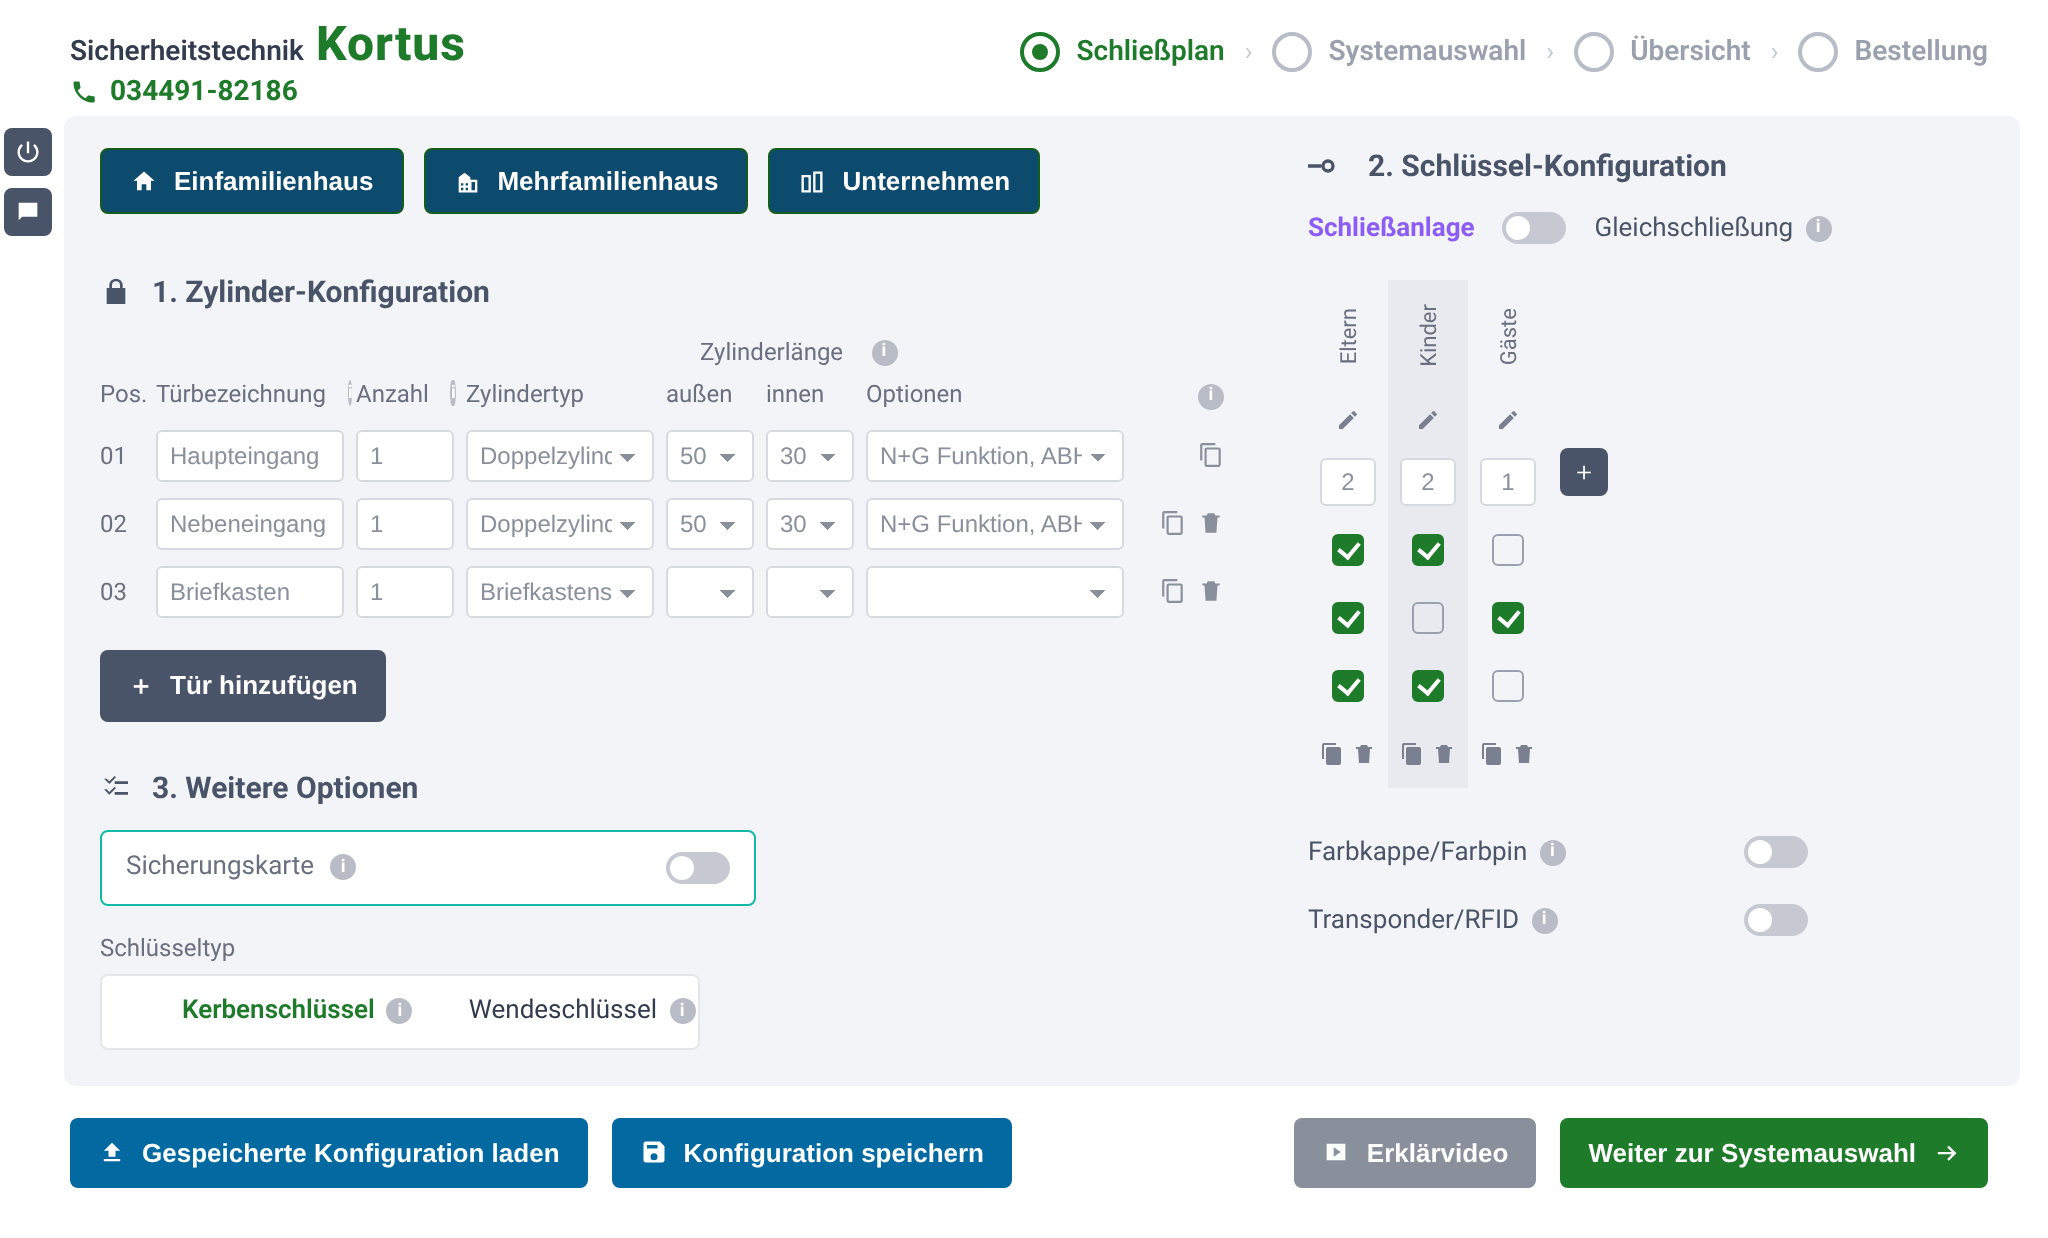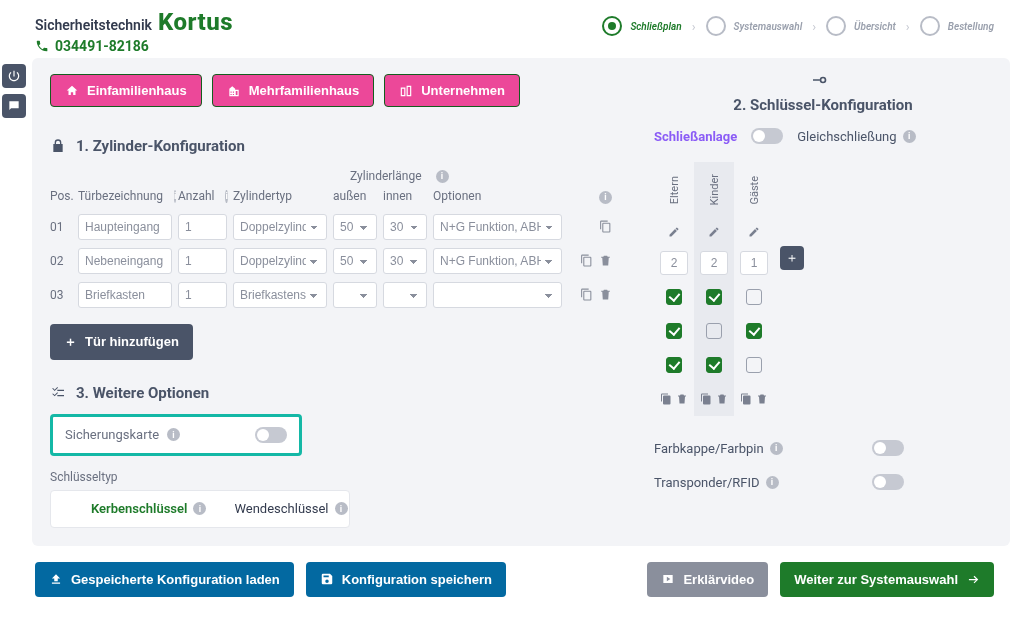--- a/index.html
+++ b/index.html
@@ -9,37 +9,37 @@
   .brand-line { display: flex; align-items: baseline; gap: 6px; }
   .brand-sub { font-size: 14px; color: #333b4e; font-weight: 600; }
   .brand-main { font-size: 24px; font-weight: 800; color: #1e7b2a; letter-spacing: 0.5px; }
   .phone-line { display: flex; align-items: center; gap: 6px; color: #1e7b2a; font-weight: 700; font-size: 14px; margin-top: 2px; }
   .phone-icon { width: 14px; height: 14px; fill: #1e7b2a; }
   .stepper { display: flex; align-items: center; gap: 10px; padding-top: 8px; }
   .step { display: flex; align-items: center; gap: 8px; }
   .step-ring { width: 20px; height: 20px; border-radius: 50%; border: 2px solid #b8bcc6; position: relative; display: flex; align-items: center; justify-content: center; }
   .step-ring.active { border-color: #1e7b2a; }
   .step-ring.active::after { content:""; width: 8px; height: 8px; border-radius: 50%; background: #1e7b2a; }
-  .step-label { color: #9aa0ad; font-weight: 600; font-size: 10px; font-style: italic; }
+  .step-label { color: #9aa0ad; font-weight: 600; font-size: 14px; }
   .step-label.active { color: #1e7b2a; }
   .step-sep { color: #c6c9d2; }
 
   .page { display: flex; align-items: flex-start; }
   .side-rail { display: flex; flex-direction: column; gap: 6px; padding: 10px 4px 0 2px; }
   .rail-btn { width: 24px; height: 24px; background: #4a5468; border-radius: 4px; display: flex; align-items: center; justify-content: center; }
   .rail-btn svg { width: 14px; height: 14px; fill: #fff; }
 
   .canvas { flex: 1; background: #f3f4f7; border-radius: 6px; margin: 4px 14px 10px 2px; padding: 16px 18px 18px; }
   .top-row { display: flex; align-items: flex-start; gap: 24px; }
   .col-left { flex: 0 0 580px; }
   .col-right { flex: 1; }
 
   .vorlagen-title { font-weight: 700; color: #4a5468; font-size: 15px; margin-bottom: 10px; }
   .tpl-buttons { display: flex; gap: 10px; }
-  .tpl-btn { background: #ec4899; border: 1px solid #145d1e; color: #fff; padding: 8px 14px; border-radius: 4px; display: flex; align-items: center; gap: 8px; font-size: 13px; font-weight: 600; cursor: pointer; justify-content: center; }
+  .tpl-btn { background: #0c4a6e; border: 1px solid #145d1e; color: #fff; padding: 8px 14px; border-radius: 4px; display: flex; align-items: center; gap: 8px; font-size: 13px; font-weight: 600; cursor: pointer; justify-content: center; }
   .tpl-btn svg { width: 14px; height: 14px; fill: #fff; }
 
   .section { margin-top: 30px; }
   .sec-head { display: flex; align-items: center; gap: 10px; font-size: 15px; font-weight: 700; color: #4a5468; }
   .sec-head svg { width: 16px; height: 16px; fill: #4a5468; }
 
   .cyl-table { margin-top: 14px; font-size: 12px; color: #6a7080; }
   .cyl-head1 { display: flex; }
   .cyl-head1 .spacer1 { width: 300px; }
   .cyl-len-label { width: 100px; text-align: center; }
@@ -57,31 +57,31 @@
   .cyl-row { display: flex; align-items: center; padding: 4px 0; gap: 0; }
   .cell { padding-right: 6px; }
   .sel, .inp { width: 100%; height: 26px; border: 1px solid #d6d9e0; border-radius: 3px; background: #fff; color: #8a8f9c; font-size: 12px; padding: 0 6px; }
   .sel { appearance: none; background-image: linear-gradient(45deg, transparent 50%, #8a8f9c 50%), linear-gradient(135deg, #8a8f9c 50%, transparent 50%); background-position: calc(100% - 12px) 11px, calc(100% - 8px) 11px; background-size: 4px 4px, 4px 4px; background-repeat: no-repeat; padding-right: 20px; }
   .row-icons { display: flex; gap: 6px; justify-content: flex-end; }
   .row-icons svg { width: 13px; height: 13px; fill: #8a8f9c; cursor: pointer; }
 
   .add-door { margin-top: 12px; background: #4a5468; color: #fff; border: none; padding: 9px 14px; border-radius: 4px; display: flex; align-items: center; gap: 8px; font-size: 13px; font-weight: 600; cursor: pointer; }
 
   .opt-section { margin-top: 24px; }
-  .opt-card { background: #fff; border: 3px solid #14b8a6; border-radius: 4px; margin-top: 12px; padding: 10px 12px; display: flex; align-items: center; justify-content: space-between; width: 252px; }
+  .opt-card { background: #fff; border: 1px solid #14b8a6; border-radius: 4px; margin-top: 12px; padding: 10px 12px; display: flex; align-items: center; justify-content: space-between; width: 328px; }
   .opt-label-row { display: flex; align-items: center; gap: 8px; color: #6a7080; font-size: 13px; }
   .toggle { width: 32px; height: 16px; border-radius: 10px; background: #c6c9d2; position: relative; cursor: pointer; }
   .toggle::after { content:""; position:absolute; width:12px; height:12px; border-radius:50%; background:#fff; top:2px; left:2px; }
   .key-type-label { font-size: 12px; color: #6a7080; margin-top: 14px; }
   .key-type-card { background: #fff; border: 1px solid #e5e7ec; border-radius: 4px; margin-top: 6px; padding: 10px 12px; display: flex; align-items: center; gap: 14px; width: 300px; }
   .kt-opt { display: flex; align-items: center; gap: 6px; font-size: 13px; }
   .kt-opt.active { color: #1e7b2a; font-weight: 600; margin-left: 28px; }
 
   
-  .keys-head { display: flex; align-items: center; gap: 10px; font-size: 15px; font-weight: 700; color: #4a5468; flex-direction: column; }
+  .keys-head { display: flex; align-items: center; gap: 10px; font-size: 15px; font-weight: 700; color: #4a5468; }
   .keys-head svg { width: 20px; height: 12px; fill: #4a5468; }
   .keys-sub { display: flex; align-items: center; gap: 14px; margin-top: 14px; }
   .keys-sub .on { color: #8b5cf6; font-weight: 700; font-size: 13px; }
   .keys-sub .off { color: #4a5468; font-size: 13px; display: flex; align-items: center; gap: 6px; }
 
   .key-grid { margin-top: 18px; display: inline-block; }
   .kg-row { display: flex; }
   .key-col-head { width: 40px; height: 56px; display: flex; align-items: center; justify-content: center; }
   .key-col-head span, .key-col-head div.vt { writing-mode: vertical-rl; transform: rotate(180deg); font-size: 11px; color: #6a7080; }
   .key-col-head.alt { background: #e8eaef; }

